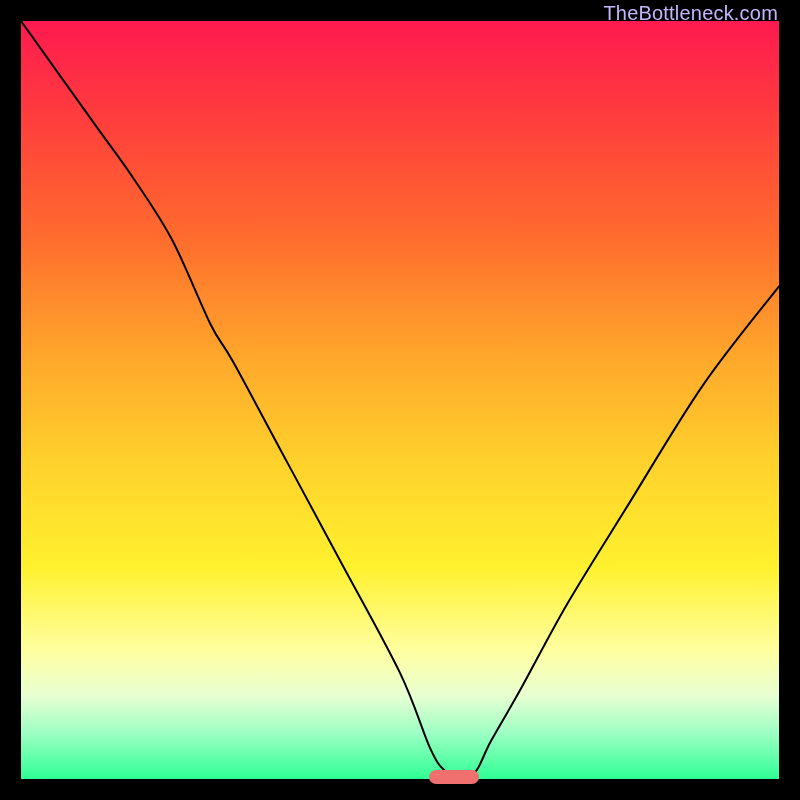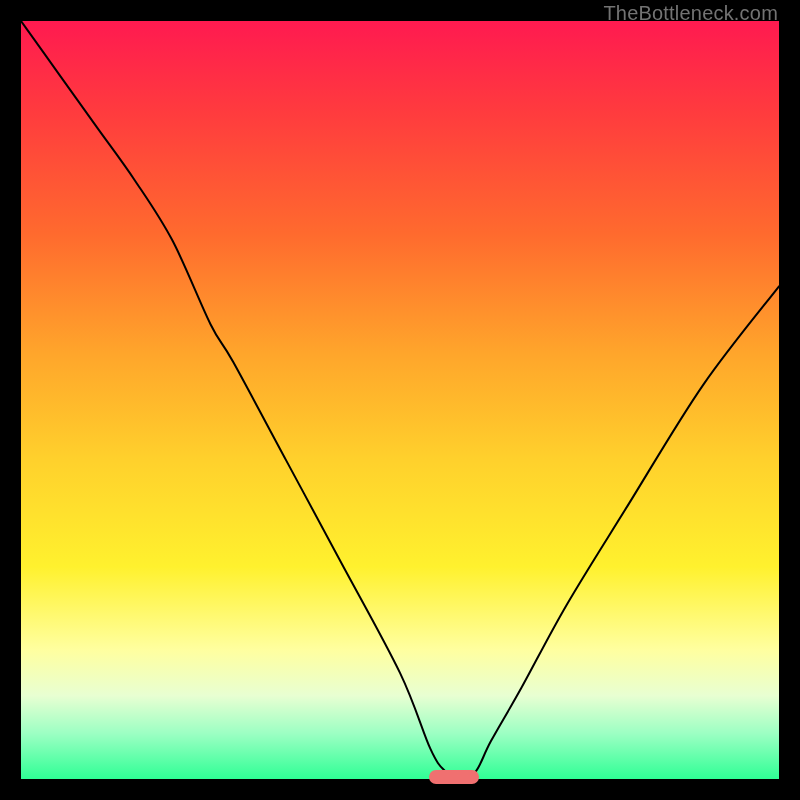--- a/index.html
+++ b/index.html
@@ -36,21 +36,21 @@
       #9cffc3 94%,
       #2fff95 100%
     );
     border: 1px solid #000;
     box-sizing: border-box;
   }
   .watermark {
     position: absolute;
     top: 2px;
     right: 22px;
-    color: #737373;
+    color: #c4b5fd;
     font-size: 20px;
     letter-spacing: 0.2px;
     font-weight: 400;
     user-select: none;
     z-index: 5;
   }
   svg.curve {
     position: absolute;
     left: 0;
     top: 0;

